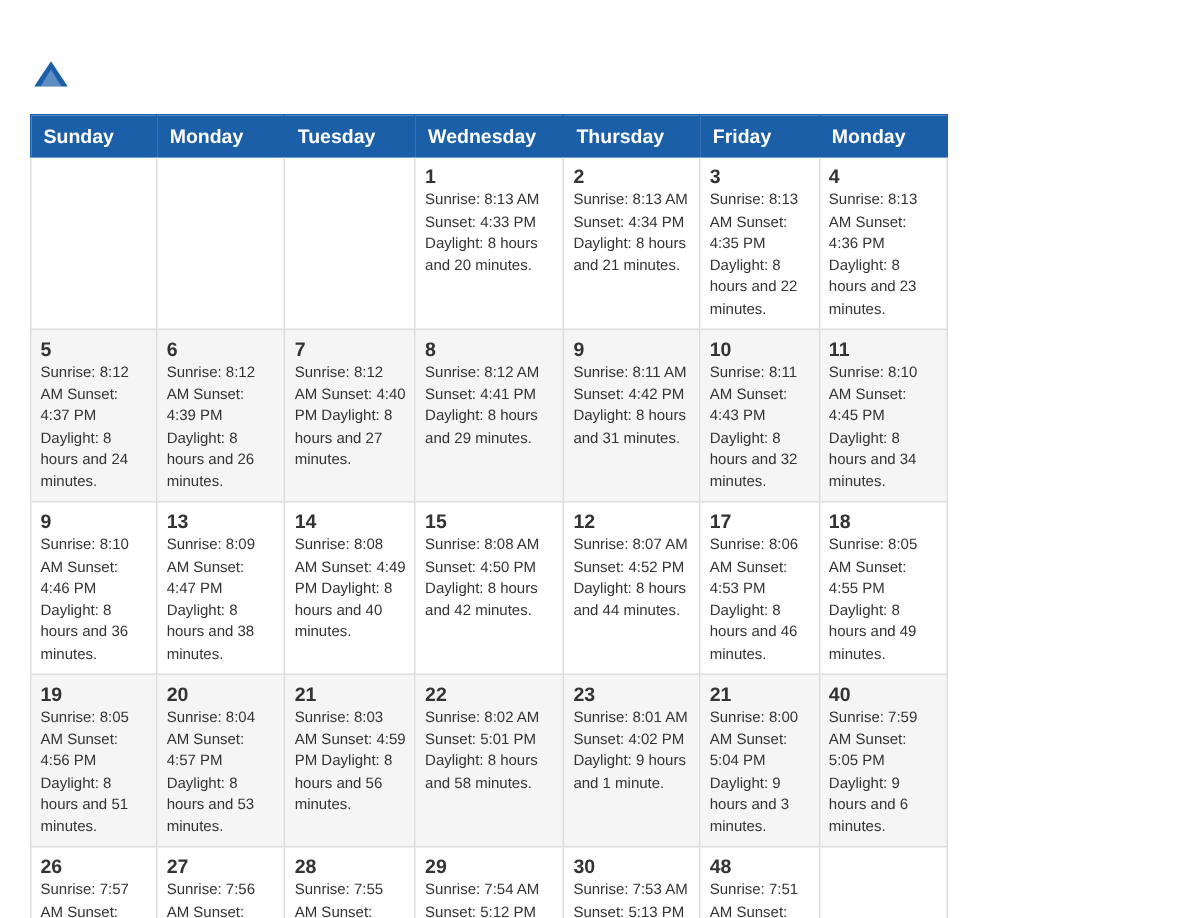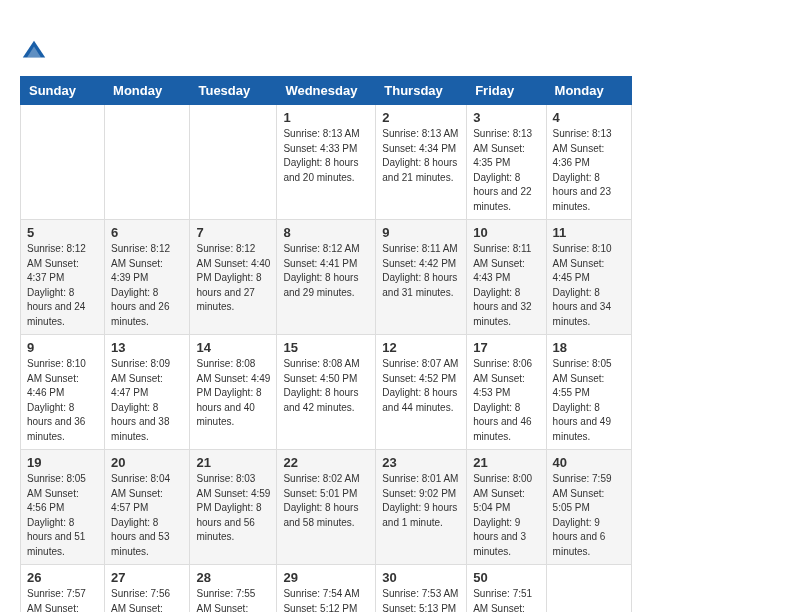--- a/index.html
+++ b/index.html
@@ -285,21 +285,21 @@
           <td>
             <span class="day-num">22</span>
             <div class="day-info">Sunrise: 8:02 AM
 Sunset: 5:01 PM
 Daylight: 8 hours
 and 58 minutes.</div>
           </td>
           <td>
             <span class="day-num">23</span>
             <div class="day-info">Sunrise: 8:01 AM
-Sunset: 9:02 PM
+Sunset: 4:02 PM
 Daylight: 9 hours
 and 1 minute.</div>
           </td>
           <td>
             <span class="day-num">21</span>
             <div class="day-info">Sunrise: 8:00 AM
 Sunset: 5:04 PM
 Daylight: 9 hours
 and 3 minutes.</div>
           </td>
@@ -341,21 +341,21 @@
 and 17 minutes.</div>
           </td>
           <td>
             <span class="day-num">30</span>
             <div class="day-info">Sunrise: 7:53 AM
 Sunset: 5:13 PM
 Daylight: 9 hours
 and 20 minutes.</div>
           </td>
           <td>
-            <span class="day-num">50</span>
+            <span class="day-num">48</span>
             <div class="day-info">Sunrise: 7:51 AM
 Sunset: 5:15 PM
 Daylight: 9 hours
 and 23 minutes.</div>
           </td>
           <td class="empty"></td>
         </tr>
       </tbody>
   </table>
 </div>

